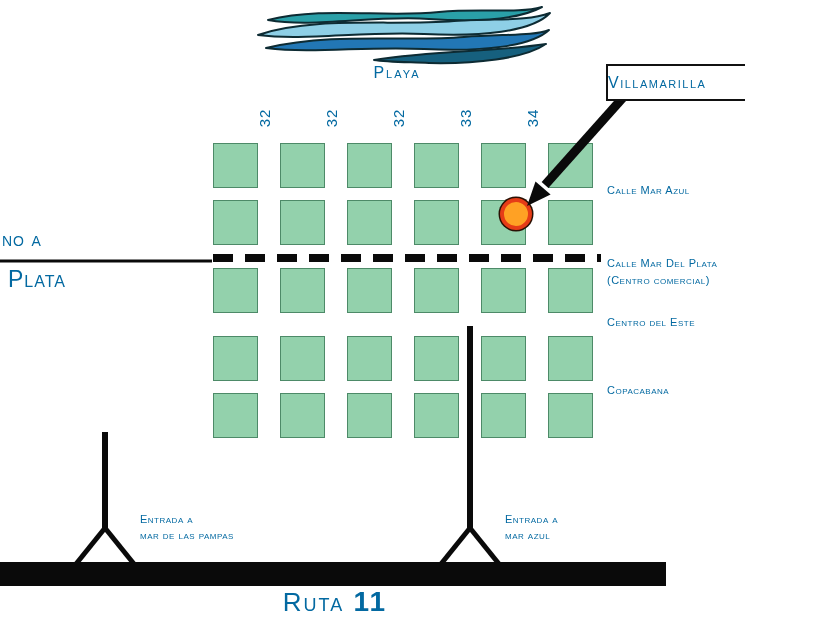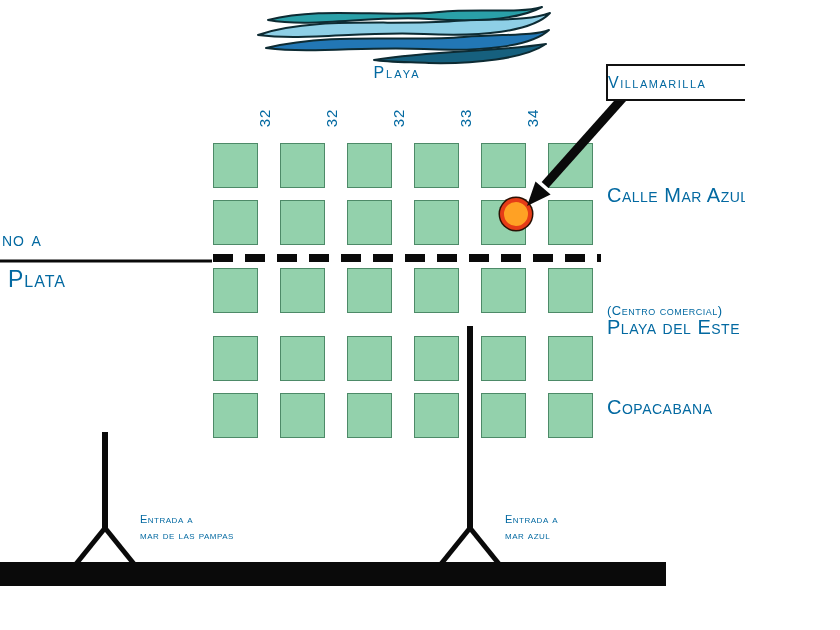--- a/index.html
+++ b/index.html
@@ -37,26 +37,26 @@
   .marker{position:absolute;left:500px;top:198px;width:24px;height:24px;border-radius:50%;
           background:var(--marker_fill,#FFA124);border:4px solid var(--marker_ring,#E63C17);
           box-shadow:0 0 0 1.5px #2a1104;z-index:3;}
 
   
   .vbox{position:absolute;left:606px;top:64px;width:164px;height:33px;background:#fff;
         border:2.5px solid #111;display:flex;align-items:center;
         font-size:16px;letter-spacing:1.5px;z-index:5;}
 
   
-  .st{font-size:20px;letter-spacing:.5px;z-index:2;}
+  .st{font-size:11px;letter-spacing:.5px;z-index:2;}
   .st-mar-azul{left:607px;top:184px;}
   .st-mdp{left:607px;top:257px;}
-  .st-mdp-sub{left:607px;top:274px;font-size:13px;margin-top:29px;}
+  .st-mdp-sub{left:607px;top:274px;font-size:11px;}
   .st-punta{left:607px;top:316px;}
-  .st-copa{left:607px;top:384px;margin-top:12px;}
+  .st-copa{left:607px;top:384px;}
 
   
   .left1{left:2px;top:228px;font-size:20px;letter-spacing:1px;z-index:2;}
   .left2{left:8px;top:266px;font-size:23px;letter-spacing:1px;z-index:2;}
 
   
   .ent{font-size:11px;line-height:16px;letter-spacing:.5px;z-index:2;}
   .ent-pampas{left:140px;top:511px;}
   .ent-marazul{left:505px;top:511px;}
 
@@ -149,30 +149,35 @@
     </g>
   </svg>
 
   <div class="marker"></div>
 
   <div class="vbox sc">
     <span>Villamarilla</span>
   </div>
 
   <div class="label st st-mar-azul sc">Calle Mar Azul</div>
+  <div class="label st st-mdp sc">Calle Mar Del Plata</div>
   <div class="label st st-mdp-sub sc">(Centro comercial)</div>
-  <div class="label st st-punta sc">Playa del Este</div>
+  <div class="label st st-punta sc">Centro del Este</div>
   <div class="label st st-copa sc">Copacabana</div>
 
   <div class="label left1 sc">no a</div>
   <div class="label left2 sc">Plata</div>
 
   <div class="label ent ent-pampas sc">
     <div>Entrada a</div>
     <div>mar de las pampas</div>
   </div>
   <div class="label ent ent-marazul sc">
     <div>Entrada a</div>
     <div>mar azul</div>
   </div>
 
+  <div class="label ruta sc">
+    <span>Ruta</span>
+    <b>11</b>
+  </div>
 
 </div>
 
 </body></html>

